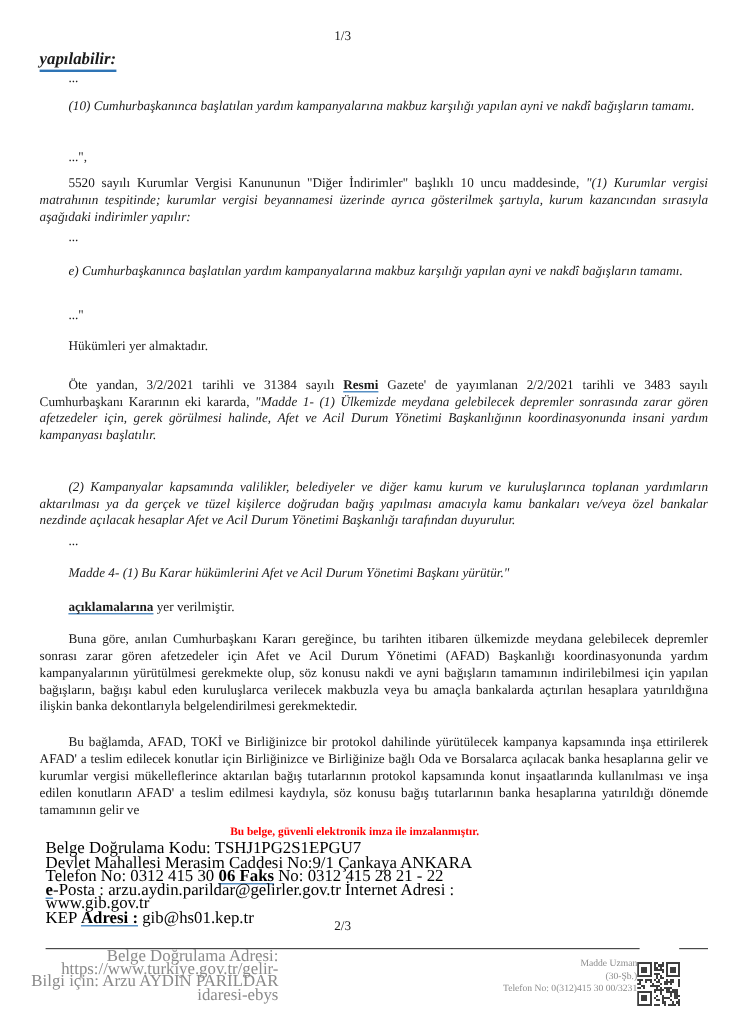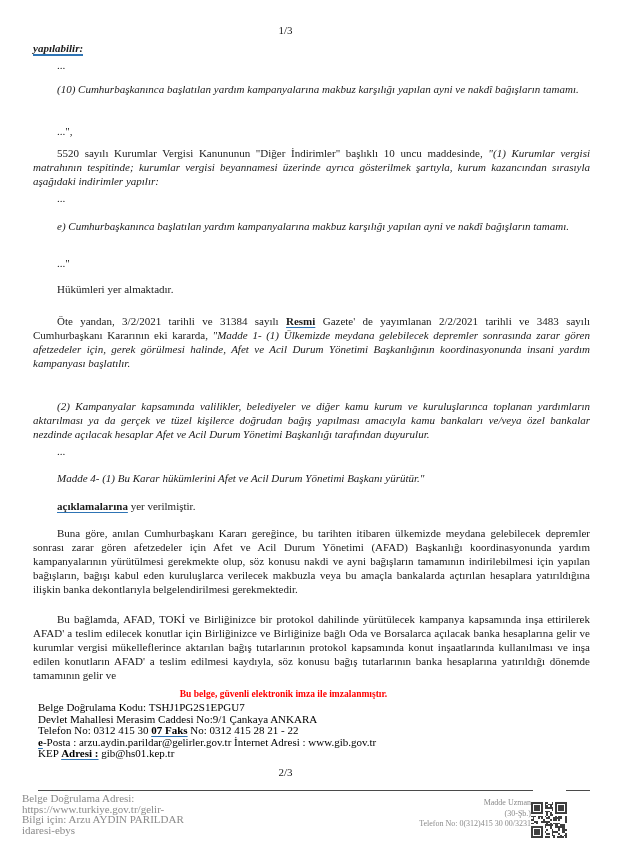--- a/index.html
+++ b/index.html
@@ -21,37 +21,38 @@
   .it{font-style:italic;}
   .ellipsis-line{left:57px;font-size:11px;line-height:14px;}
   .page-num{left:0;width:571px;text-align:center;font-size:11px;}
   .link-ul{
     text-decoration:underline;
     text-decoration-color:#2e74b5;
     text-underline-offset:2px;
     font-weight:bold;
   }
   .lead-word{
-    left:33px;font-size:11px;font-style:italic;font-weight:bold;
+    left:33px;font-size:14px;font-style:italic;font-weight:bold;
     border-bottom:2px solid #2e74b5;padding-bottom:0px;
   }
   .red-note{
     left:0;width:567px;text-align:center;
     color:#ff0000;font-weight:bold;font-size:9.5px;
     font-family:"Liberation Serif","DejaVu Serif",serif;
+    padding-left:12px;
   }
   .contact{
     left:38px;width:430px;
-    font-size:11px;line-height:11.6px;color:#000;
+    font-size:14px;line-height:11.6px;color:#000;
   }
   .rule{background:#4a4a4a;height:1px;}
   .muted{color:#8a8a8a;}
   .bottom-left{
-    left:22px;width:210px;
-    font-size:11px;line-height:10.5px;
+    left:22px;width:210px;text-align:right;
+    font-size:14px;line-height:10.5px;
   }
   .bottom-right{
     left:331px;width:200px;text-align:right;
     font-size:8px;line-height:10.5px;
   }
   .qr-box{left:531px;top:801px;width:36px;height:38px;}
 </style>
 </head>
 <body>
 
@@ -95,21 +96,21 @@
 
   <div class="abs body-text indent" style="top:526px">Buna göre, anılan Cumhurbaşkanı Kararı gereğince, bu tarihten itibaren ülkemizde meydana gelebilecek depremler sonrası zarar gören afetzedeler için Afet ve Acil Durum Yönetimi (AFAD) Başkanlığı koordinasyonunda yardım kampanyalarının yürütülmesi gerekmekte olup, söz konusu nakdi ve ayni bağışların tamamının indirilebilmesi için yapılan bağışların, bağışı kabul eden kuruluşlarca verilecek makbuzla veya bu amaçla bankalarda açtırılan hesaplara yatırıldığına ilişkin banka dekontlarıyla belgelendirilmesi gerekmektedir.</div>
 
   <div class="abs body-text indent" style="top:612px">Bu bağlamda, AFAD, TOKİ ve Birliğinizce bir protokol dahilinde yürütülecek kampanya kapsamında inşa ettirilerek AFAD' a teslim edilecek konutlar için Birliğinizce ve Birliğinize bağlı Oda ve Borsalarca açılacak banka hesaplarına gelir ve kurumlar vergisi mükelleflerince aktarılan bağış tutarlarının protokol kapsamında konut inşaatlarında kullanılması ve inşa edilen konutların AFAD' a teslim edilmesi kaydıyla, söz konusu bağış tutarlarının banka hesaplarına yatırıldığı dönemde tamamının gelir ve</div>
 
   <div class="abs red-note" style="top:689px">Bu belge, güvenli elektronik imza ile imzalanmıştır.</div>
 
   <div class="abs contact" style="top:702px">
     <div>Belge Doğrulama Kodu: TSHJ1PG2S1EPGU7</div>
     <div>Devlet Mahallesi Merasim Caddesi No:9/1 Çankaya ANKARA</div>
-    <div><span>Telefon No: 0312 415 30 </span><span class="link-ul">07  Faks</span><span> No: 0312 415 28 21 - 22</span></div>
+    <div><span>Telefon No: 0312 415 30 </span><span class="link-ul">06  Faks</span><span> No: 0312 415 28 21 - 22</span></div>
     <div><span class="link-ul">e</span><span>-Posta : arzu.aydin.parildar@gelirler.gov.tr  İnternet Adresi : www.gib.gov.tr</span></div>
     <div><span>KEP </span><span class="link-ul">Adresi :</span><span> gib@hs01.kep.tr</span></div>
   </div>
 
   <div class="abs page-num" style="top:766px">2/3</div>
 
   <div class="abs rule" style="top:790px;left:38px;width:495px"></div>
   <div class="abs rule" style="top:790px;left:566px;width:24px"></div>
 
   <div class="abs bottom-left muted" style="top:793px">

